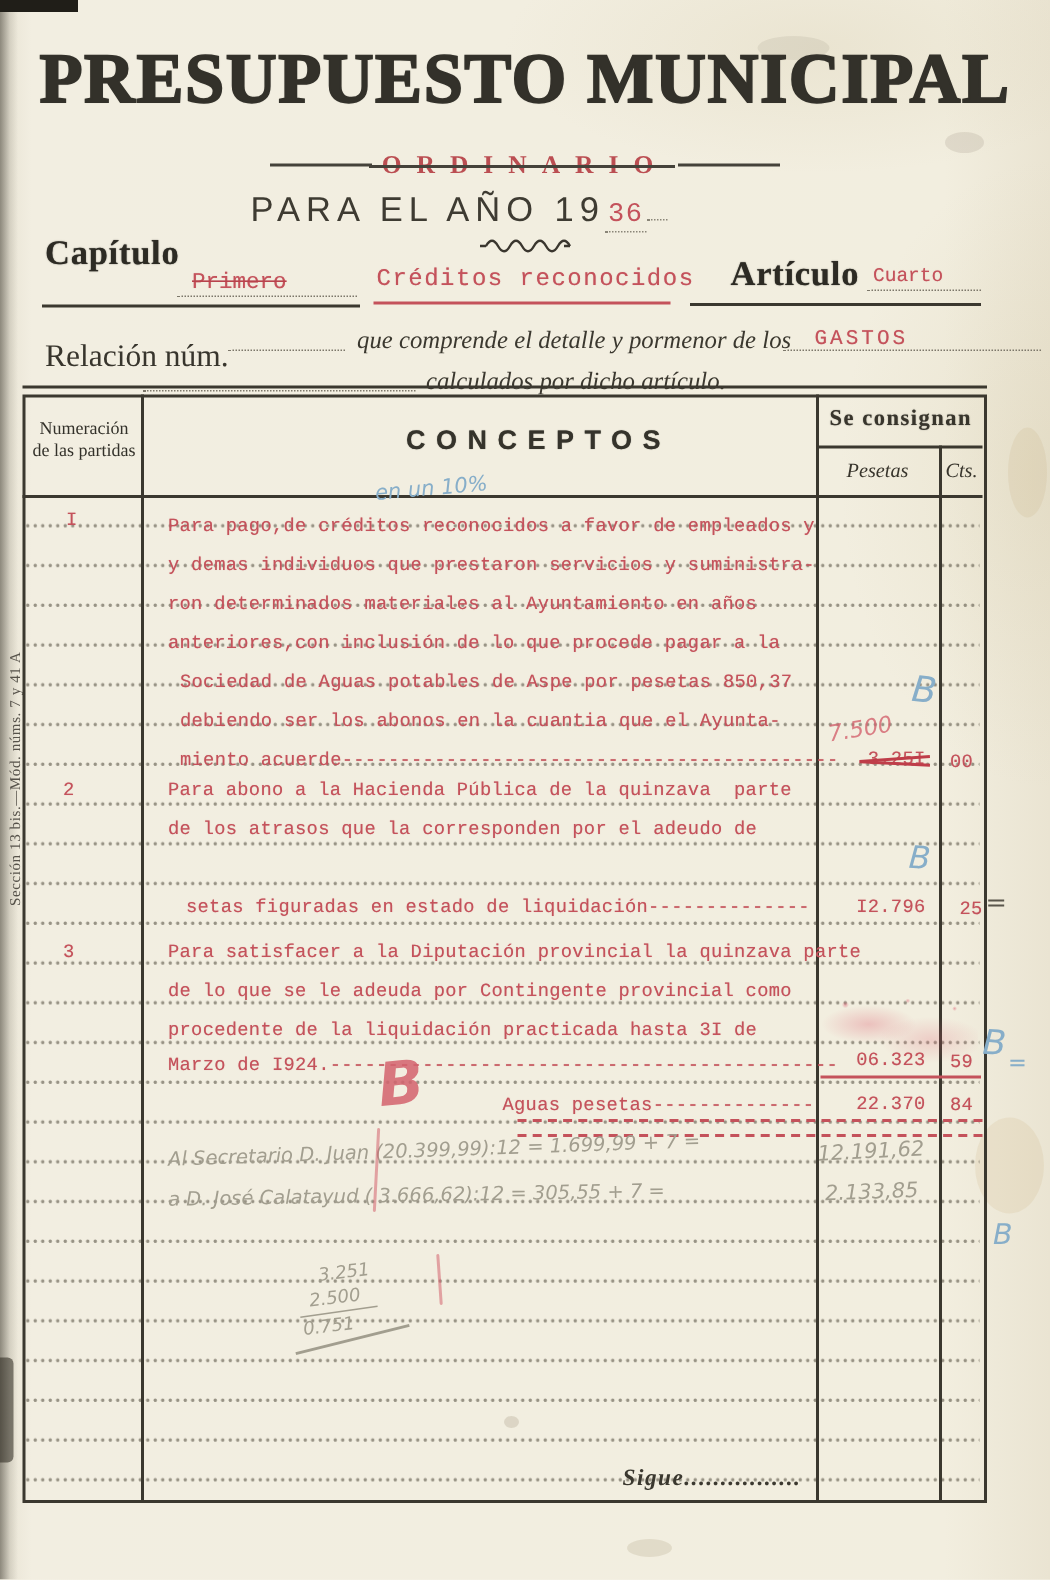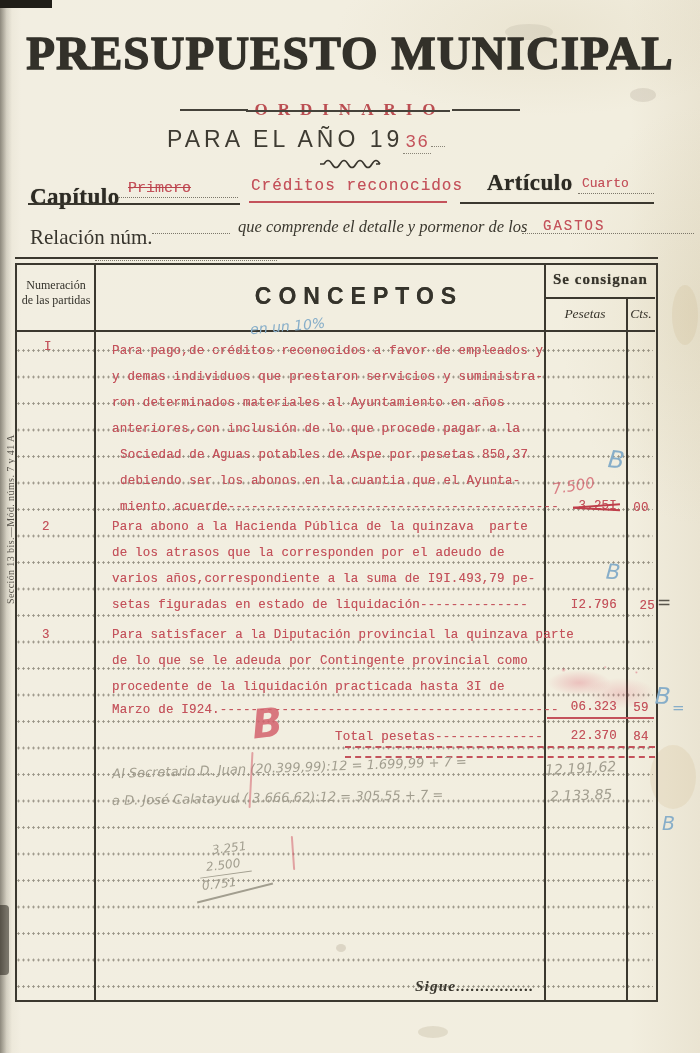--- a/index.html
+++ b/index.html
@@ -44,21 +44,21 @@
   .ital{font-style:italic;font-size:16.5px;color:#3b382f;}
   
   .frame{left:15px;top:263px;width:639px;height:735px;border:2px solid #3b382f;}
   .hline{background:#3b382f;height:1.6px;}
   .vline{background:#3b382f;width:1.6px;}
   .rules{left:17px;top:332px;width:636px;height:666px;
     background-image:radial-gradient(circle at 1.5px 1.5px, rgba(78,72,58,.55) .9px, transparent 1.4px);
     background-size:5px 26.5px;background-position:0 17px;}
   .numhdr{left:20px;top:278px;width:72px;text-align:center;font-size:12px;line-height:1.25;color:#33312a;}
   .conceptos{left:95px;top:283px;width:528px;text-align:center;
-    font-family:"Liberation Sans",sans-serif;font-weight:700;font-size:23px;letter-spacing:7px;color:#35332b;
+    font-family:"Liberation Sans",sans-serif;font-weight:700;font-size:18px;letter-spacing:7px;color:#35332b;
     text-shadow:0 0 .6px rgba(53,51,43,.8);}
   .consignan{left:545px;top:271px;width:111px;text-align:center;font-weight:700;font-size:15px;
     letter-spacing:1px;color:#38352c;text-shadow:0 0 .8px rgba(56,53,44,.65);}
   .subhdr{font-style:italic;font-size:13.5px;color:#38352c;text-align:center;}
   
   .typed{position:absolute;font-family:"Liberation Mono",monospace;font-size:12.5px;line-height:1;
     color:#c4525b;white-space:pre;letter-spacing:.2px;text-shadow:0 0 .5px rgba(196,82,91,.55);}
   .amount{width:76px;text-align:right;padding-right:4px;}
   .cts{width:28px;text-align:center;}
   .struckwrap{position:relative;display:inline-block;}
@@ -107,39 +107,40 @@
   </div>
 
   <div class="abs yearline">
     <span>PARA EL AÑO 19</span><span class="yr">36</span><span class="tail"></span>
   </div>
 
   <svg class="abs ornament" width="64" height="12" viewBox="0 0 64 12">
     <path d="M2,6 h4 M58,6 h4 M6,6 q4,-7 8,0 q4,7 8,0 q4,-7 8,0 q4,7 8,0 q4,-7 8,0 q4,7 8,0 q4,-7 8,0" stroke="#3a362e" stroke-width="1.6" fill="none"></path>
   </svg>
 
-  <div class="abs gothic" style="left:30px;top:184px;font-family:Liberation Serif, serif;">Capítulo</div>
+  <div class="abs gothic" style="left:30px;top:156px;font-family:Liberation Serif, serif;">Capítulo</div>
   <div class="abs dotted" style="left:118px;top:196px;width:120px;"></div>
   <div class="abs redtype" style="left:128px;top:180px;font-size:15px;text-decoration:line-through;text-decoration-color:#b8434c;">Primero</div>
   <div class="abs cap-underline" style="left:28px;top:203px;width:212px;"></div>
 
   <div class="abs redtype" style="left:251px;top:177px;font-size:16px;letter-spacing:1px;">Créditos reconocidos</div>
   <div class="abs" style="left:249px;top:201px;width:198px;height:1.8px;background:#c4525b;"></div>
 
   <div class="abs gothic" style="left:487px;top:170px;">Artículo</div>
   <div class="abs dotted" style="left:578px;top:192px;width:76px;"></div>
   <div class="abs redtype" style="left:582px;top:176px;font-size:13px;">Cuarto</div>
   <div class="abs cap-underline" style="left:460px;top:202px;width:194px;"></div>
 
   <div class="abs relacion-prefix" style="left:30px;top:213px;margin-top:12px;">Relación núm.</div>
   <div class="abs dotted" style="left:152px;top:232px;width:78px;"></div>
   <div class="abs ital" style="left:238px;top:217px;">que comprende el detalle y pormenor de los</div>
   <div class="abs dotted" style="left:522px;top:232px;width:172px;"></div>
   <div class="abs redtype" style="left:543px;top:218px;font-size:14px;letter-spacing:2px;">GASTOS</div>
   <div class="abs dotted" style="left:95px;top:259px;width:182px;"></div>
+  <div class="abs ital" style="left:284px;top:244px;">calculados por dicho artículo.</div>
 
   <div class="abs margin-note">Sección 13 bis.—Mód. núms. 7 y 41 A</div>
 
   <div class="abs" style="left:15px;top:257px;width:643px;height:2px;background:#3b382f;"></div>
   <div class="abs frame"></div>
   <div class="abs rules"></div>
   <div class="abs vline" style="left:94px;top:263px;height:737px;"></div>
   <div class="abs vline" style="left:544px;top:263px;height:737px;"></div>
   <div class="abs vline" style="left:626px;top:297px;height:703px;"></div>
   <div class="abs hline" style="left:545px;top:297px;width:110px;"></div>
@@ -160,35 +161,34 @@
   <div class="typed" style="left:112px;top:397px;">ron determinados materiales al Ayuntamiento en años</div>
   <div class="typed" style="left:112px;top:423px;">anteriores,con inclusión de lo que procede pagar a la</div>
   <div class="typed" style="left:120px;top:449px;">Sociedad de Aguas potables de Aspe por pesetas 850,37</div>
   <div class="typed" style="left:120px;top:475px;">debiendo ser los abonos en la cuantia que el Ayunta-</div>
   <div class="typed" style="left:120px;top:501px;">miento acuerde-------------------------------------------</div>
   <div class="typed amount" style="left:541px;top:500px;"><span class="struckwrap"><span>3.25I</span><i style="top:40%;transform:rotate(-4deg);"></i><i style="top:62%;transform:rotate(3deg);"></i></span></div>
   <div class="typed cts" style="left:627px;top:502px;">00</div>
 
   <div class="typed" style="left:112px;top:521px;">Para abono a la Hacienda Pública de la quinzava  parte</div>
   <div class="typed" style="left:112px;top:547px;">de los atrasos que la corresponden por el adeudo de</div>
-  <div class="typed" style="left:112px;top:573px;">varios años,correspondiente a la suma de I9I.493,79 pe-</div>
-  <div class="typed" style="left:112px;top:599px;">setas figuradas en estado de liquidación--------------</div>
+  <div class="typed" style="left:124px;top:599px;">setas figuradas en estado de liquidación--------------</div>
   <div class="typed amount" style="left:541px;top:599px;">I2.796</div>
   <div class="typed cts" style="left:627px;top:600px;text-align:right;">25</div>
 
   <div class="typed" style="left:112px;top:629px;">Para satisfacer a la Diputación provincial la quinzava parte</div>
   <div class="typed" style="left:112px;top:655px;">de lo que se le adeuda por Contingente provincial como</div>
   <div class="typed" style="left:112px;top:681px;">procedente de la liquidación practicada hasta 3I de</div>
   <div class="typed" style="left:112px;top:704px;">Marzo de I924.--------------------------------------------</div>
   <div class="abs smudge"></div>
   <div class="typed amount" style="left:541px;top:701px;">06.323</div>
   <div class="typed cts" style="left:627px;top:702px;">59</div>
   <div class="abs redline"></div>
 
-  <div class="typed" style="left:335px;top:731px;">Total pesetas--------------</div>
+  <div class="typed" style="left:335px;top:731px;">Aguas pesetas--------------</div>
   <div class="typed amount" style="left:541px;top:730px;">22.370</div>
   <div class="typed cts" style="left:627px;top:731px;">84</div>
   <div class="abs totalrule"></div>
 
   <div class="abs sigue" style="left:415px;top:977px;font-weight:bold;">Sigue................</div>
 
   <div class="hand blue" style="left:250px;top:318px;font-size:14px;transform:rotate(-5deg);">en un 10%</div>
   <div class="hand blue" style="left:608px;top:446px;font-size:24px;transform:rotate(6deg);">B</div>
   <div class="hand redpen" style="left:552px;top:477px;font-size:15px;transform:rotate(-9deg);opacity:.8;">7.500</div>
   <div class="hand blue" style="left:606px;top:560px;font-size:21px;transform:rotate(4deg);">B</div>

